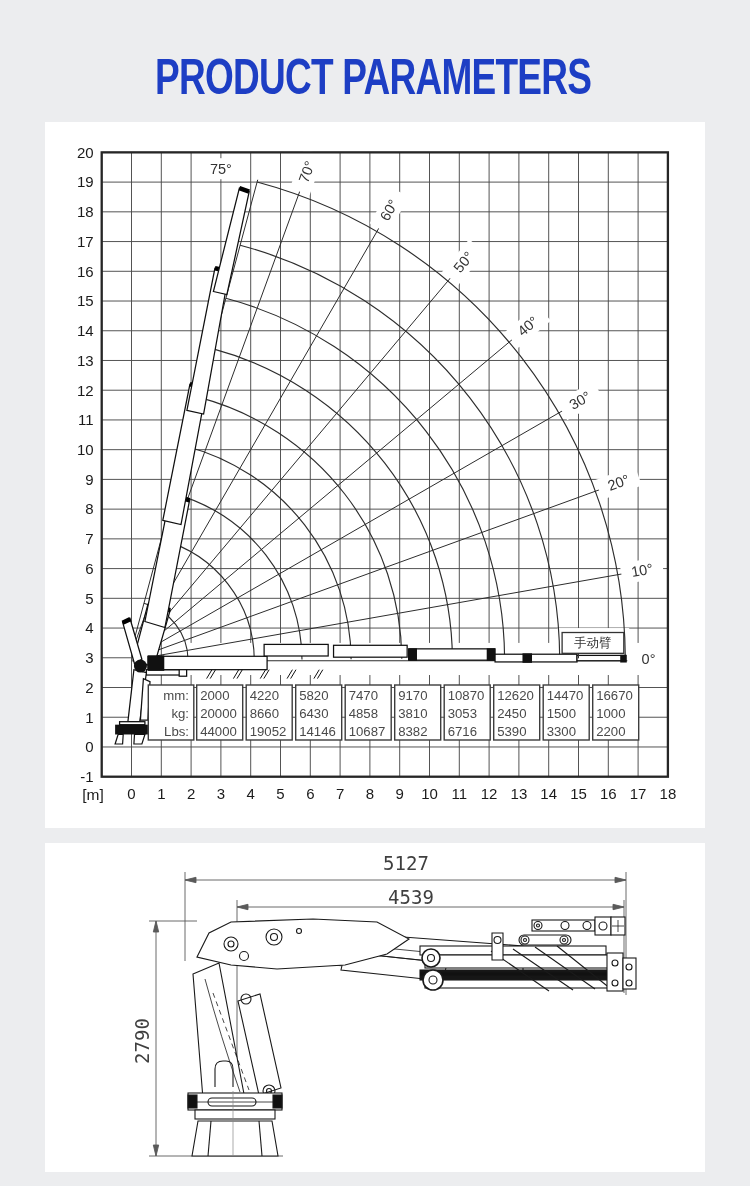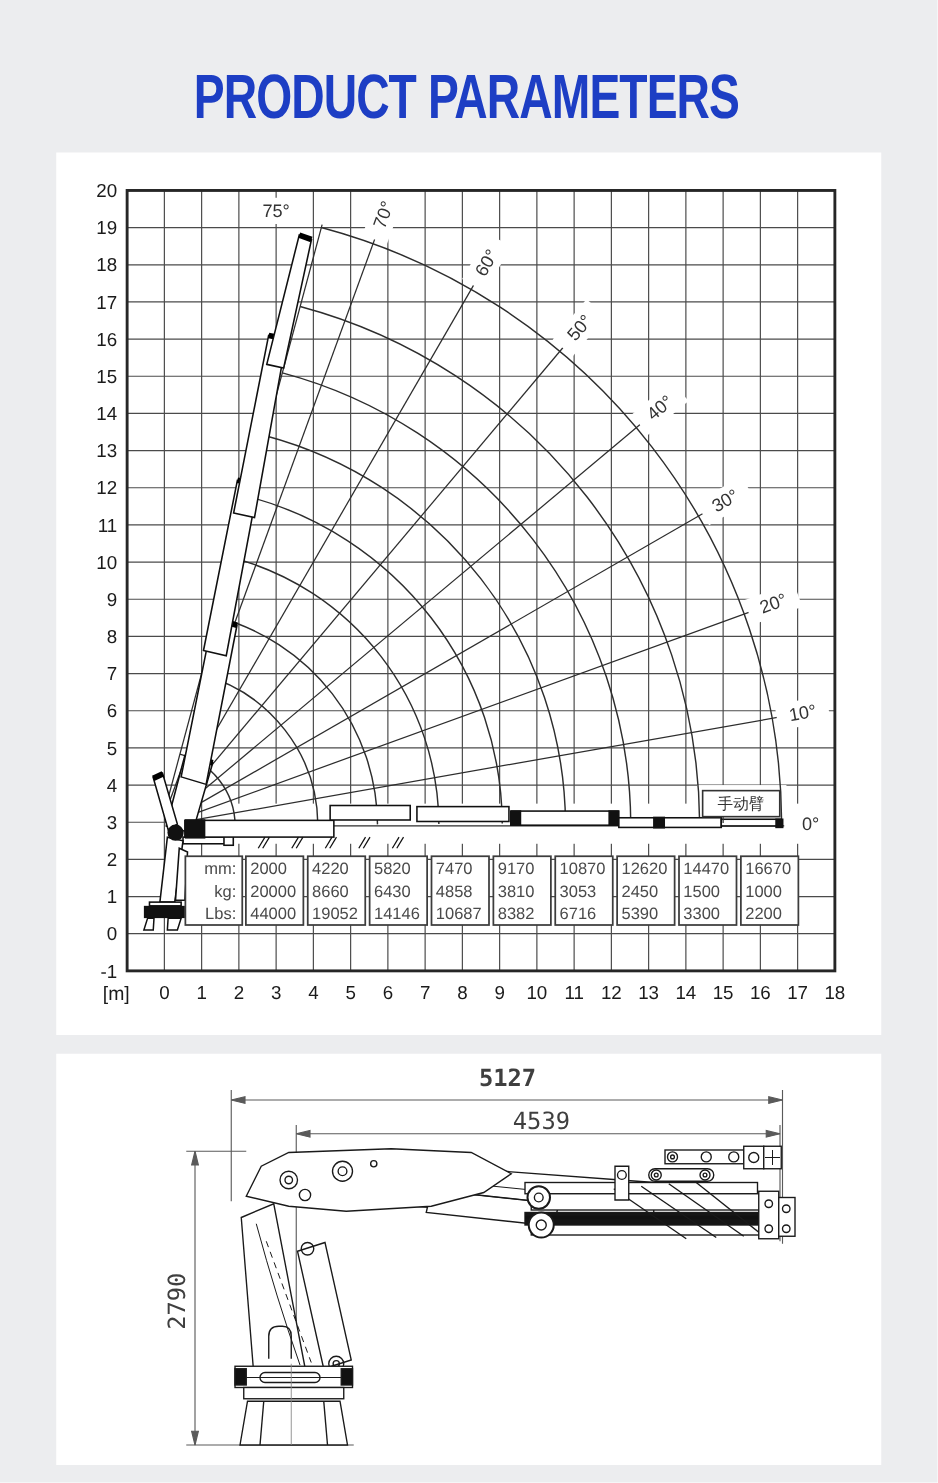--- a/index.html
+++ b/index.html
@@ -8,22 +8,22 @@
   .page-title{position:absolute;left:155px;top:48px;font-size:50px;font-weight:800;
        letter-spacing:-1px;white-space:nowrap;transform:scaleX(.74);transform-origin:left center;
        color:#1d3ec4;}
   .panel{position:absolute;left:45px;width:660px;background:#fff;}
   #chart-panel{top:122px;height:706px;}
   #drawing-panel{top:843px;height:329px;}
   svg{position:absolute;left:0;top:0;display:block;}
   svg text{font-family:"Liberation Sans",sans-serif;}
   .dim-label{position:absolute;font-family:"DejaVu Sans Mono",monospace;font-size:19px;
        color:#3f3f3f;text-align:center;}
-  #dim-5127{left:316px;top:9px;width:90px;font-weight:bold;}
-  #dim-4539{left:321px;top:43px;width:90px;text-align:right;}
+  #dim-5127{left:316px;top:9px;width:90px;}
+  #dim-4539{left:321px;top:43px;width:90px;}
   #dim-2790{left:57px;top:186px;width:80px;height:24px;line-height:24px;transform:rotate(-90deg);}
 </style>
 </head>
 <body style="background: rgb(236, 237, 239);">
 
 <div class="page-title" style="color: rgb(29, 62, 196);">PRODUCT PARAMETERS</div>
 
 <div class="panel" id="chart-panel">
   <svg id="chart-svg" width="660" height="706" viewBox="0 0 660 706">
       <g>

